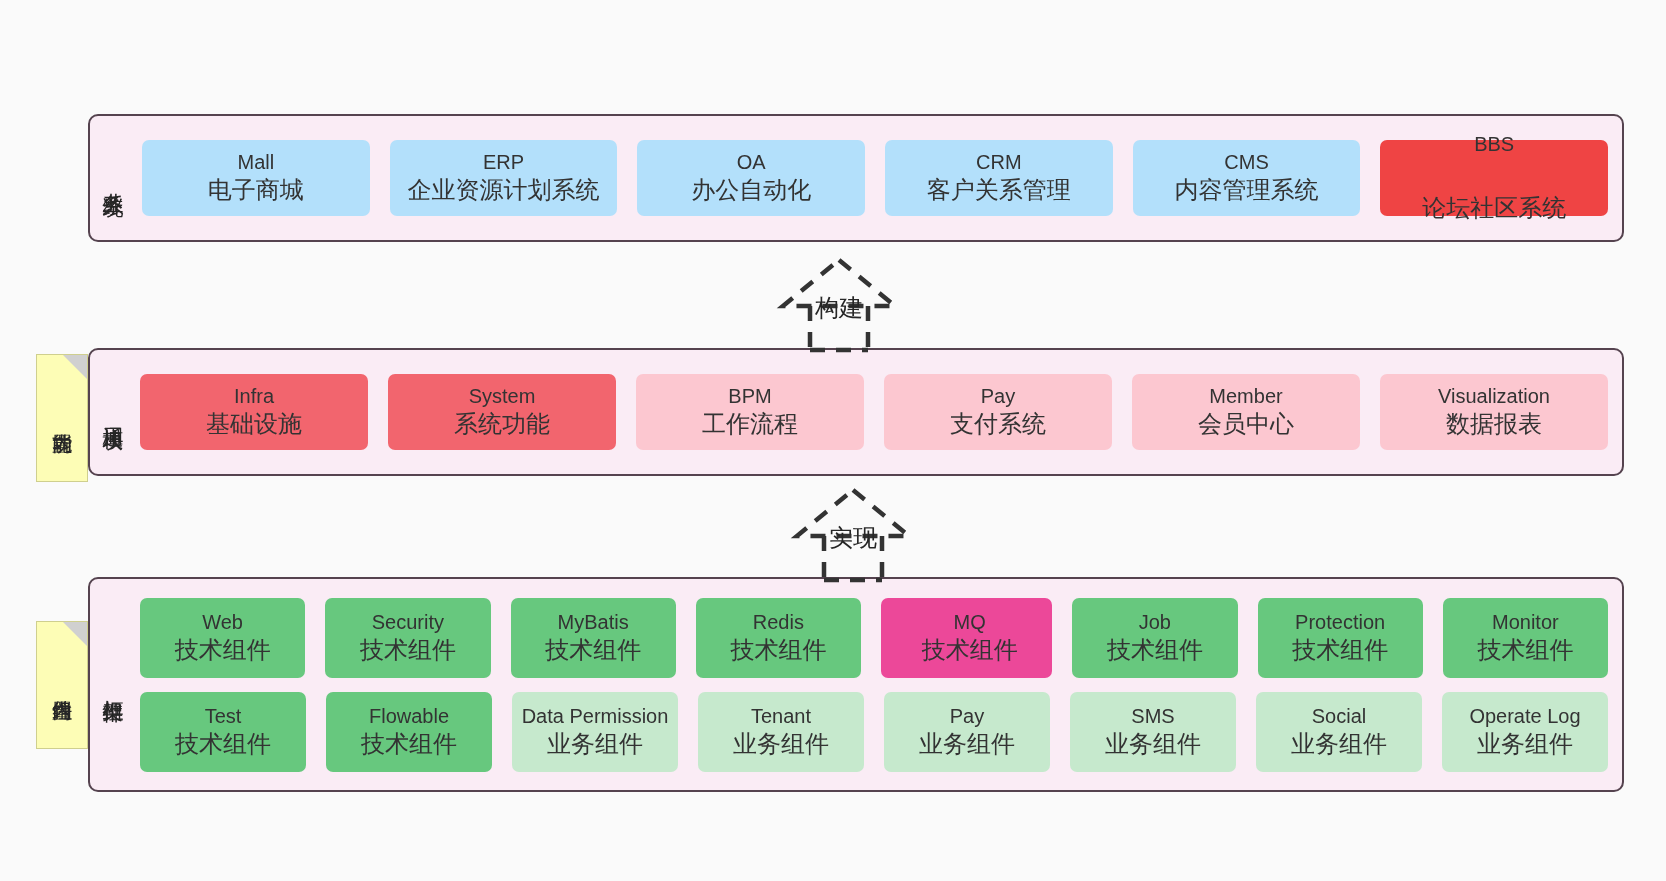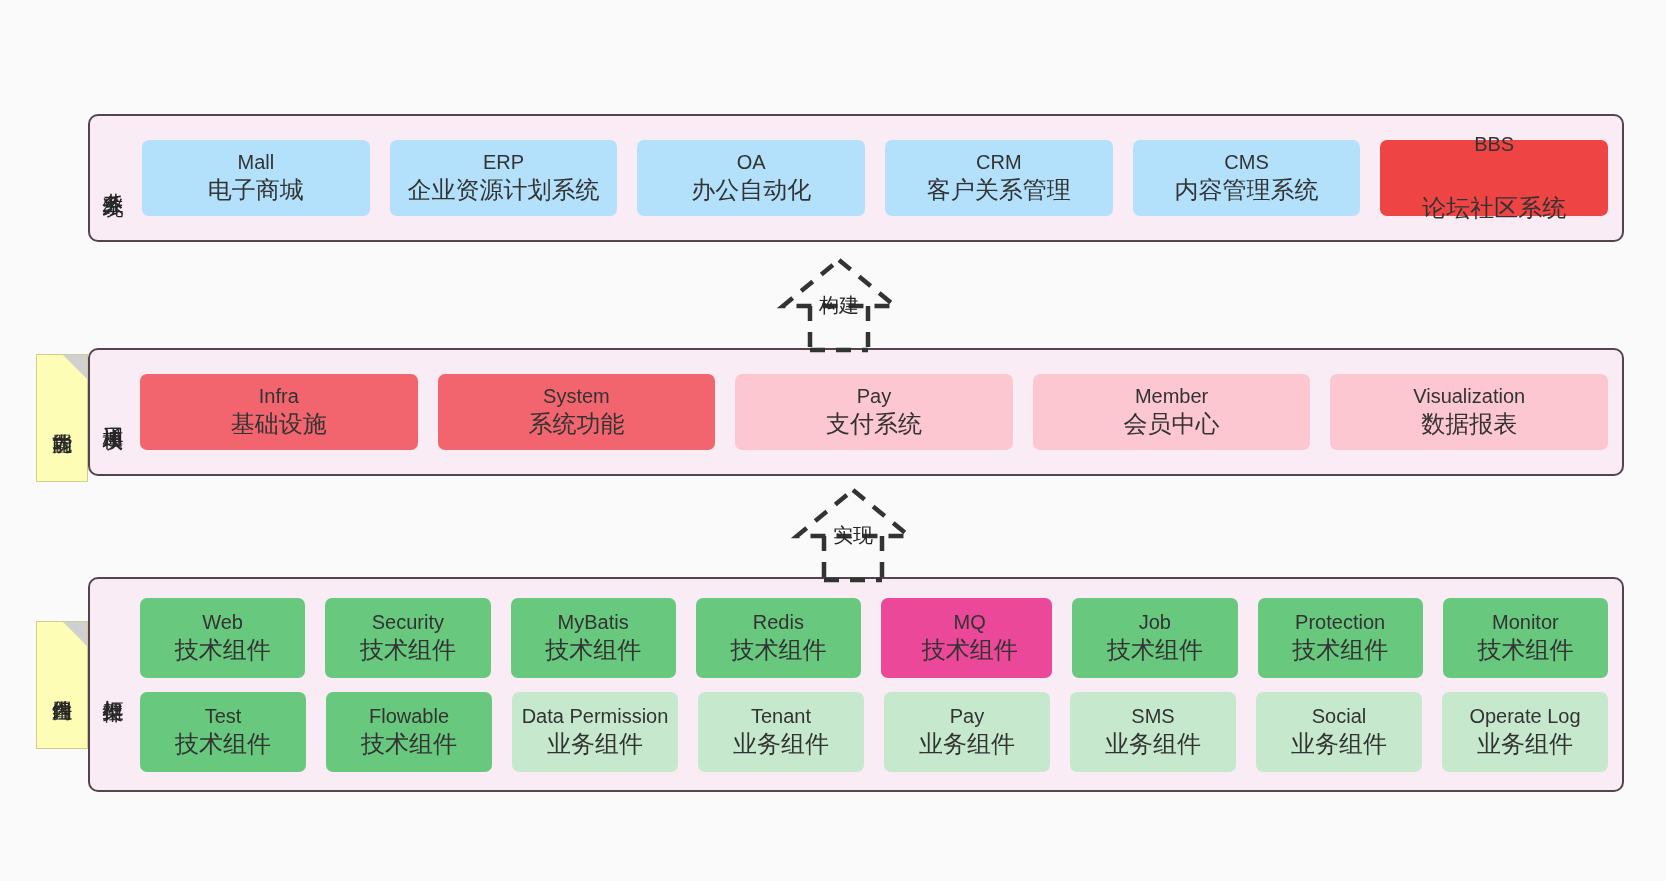--- a/index.html
+++ b/index.html
@@ -113,21 +113,21 @@
   #note-component { left: 36px; top: 621px; width: 52px; height: 128px; }
 
   
   .connector { position: absolute; z-index: 2; }
   .connector svg { display: block; overflow: visible; }
   .connector .conn-label {
     position: absolute;
     left: 0; right: 0;
     top: 36px;
     text-align: center;
-    font-size: 20px;
+    font-size: 24px;
     color: #262626;
     user-select: none;
     background: transparent;
   }
   #connector-build { left: 744px; top: 256px; width: 190px; height: 94px; }
   #connector-impl  { left: 758px; top: 486px; width: 190px; height: 94px; }
 </style>
 </head>
 <body>
 
@@ -179,20 +179,24 @@
       <div class="layer-row">
         <div class="cell" style="background: rgb(242, 101, 110);">
           <span class="l1">Infra</span>
           <span class="l2">基础设施</span>
         </div>
         <div class="cell" style="background: rgb(242, 101, 110);">
           <span class="l1">System</span>
           <span class="l2">系统功能</span>
         </div>
         <div class="cell" style="background: rgb(252, 199, 208);">
+          <span class="l1">BPM</span>
+          <span class="l2">工作流程</span>
+        </div>
+        <div class="cell" style="background: rgb(252, 199, 208);">
           <span class="l1">Pay</span>
           <span class="l2">支付系统</span>
         </div>
         <div class="cell" style="background: rgb(252, 199, 208);">
           <span class="l1">Member</span>
           <span class="l2">会员中心</span>
         </div>
         <div class="cell" style="background: rgb(252, 199, 208);">
           <span class="l1">Visualization</span>
           <span class="l2">数据报表</span>

